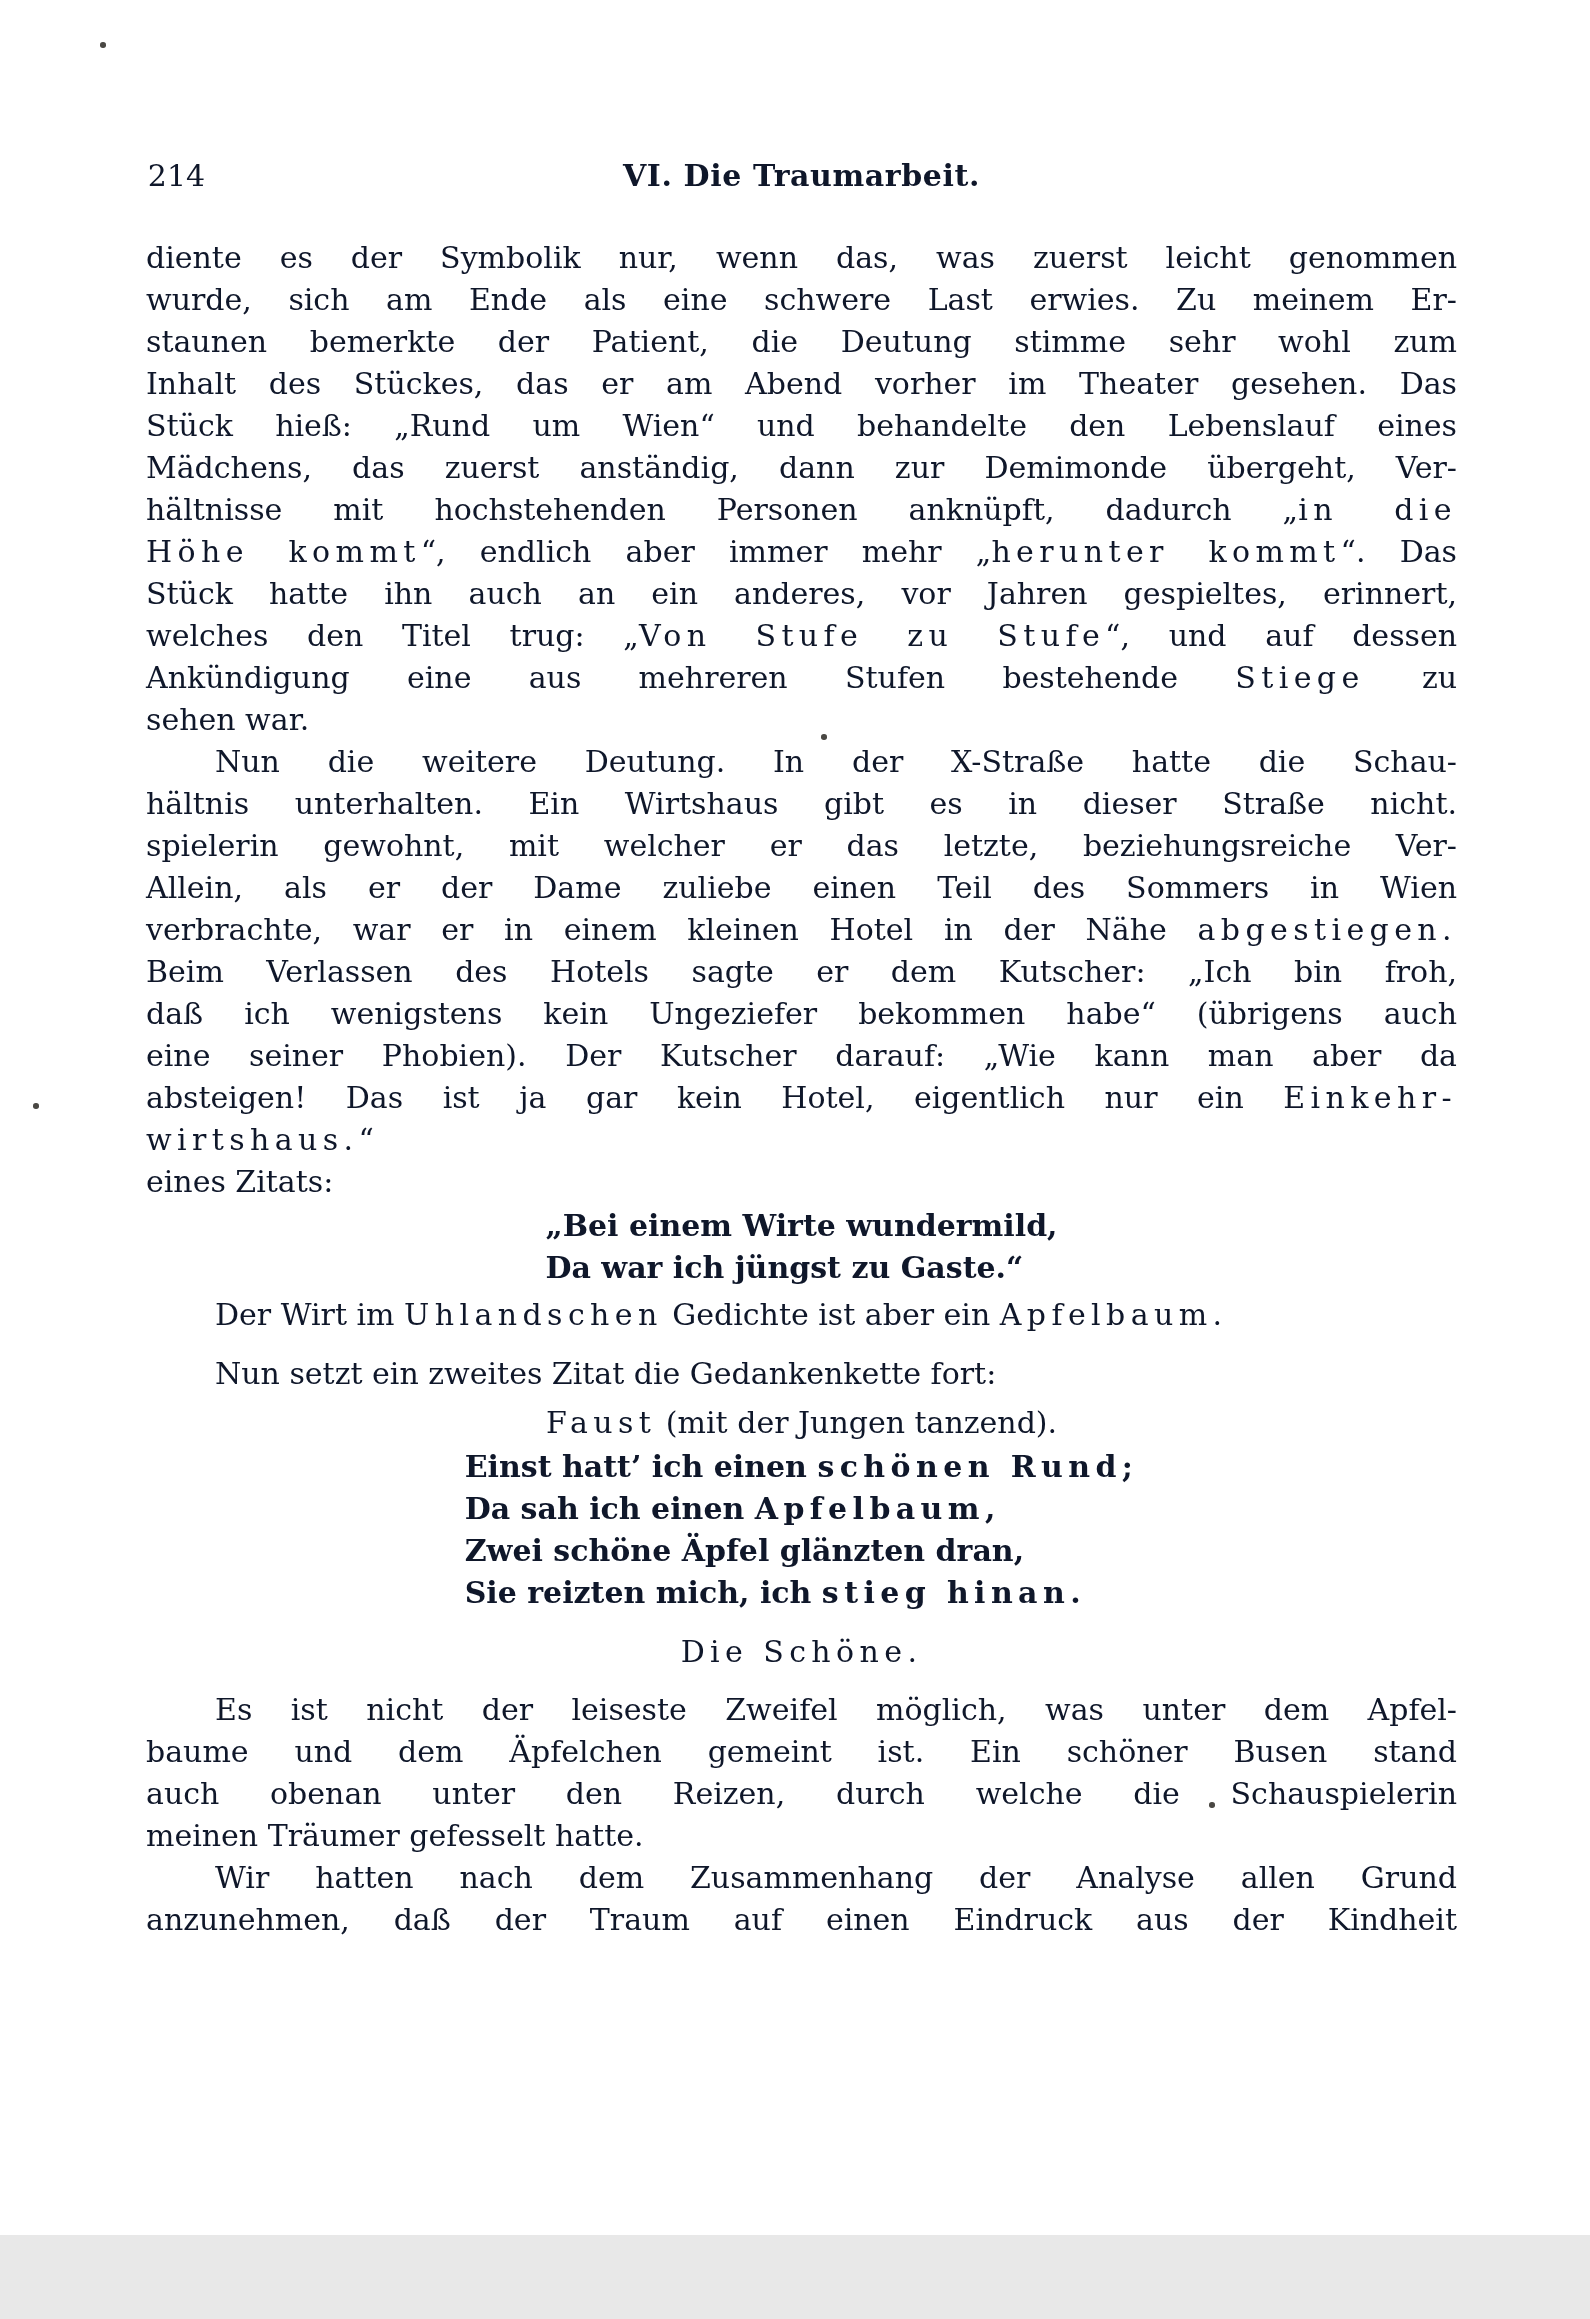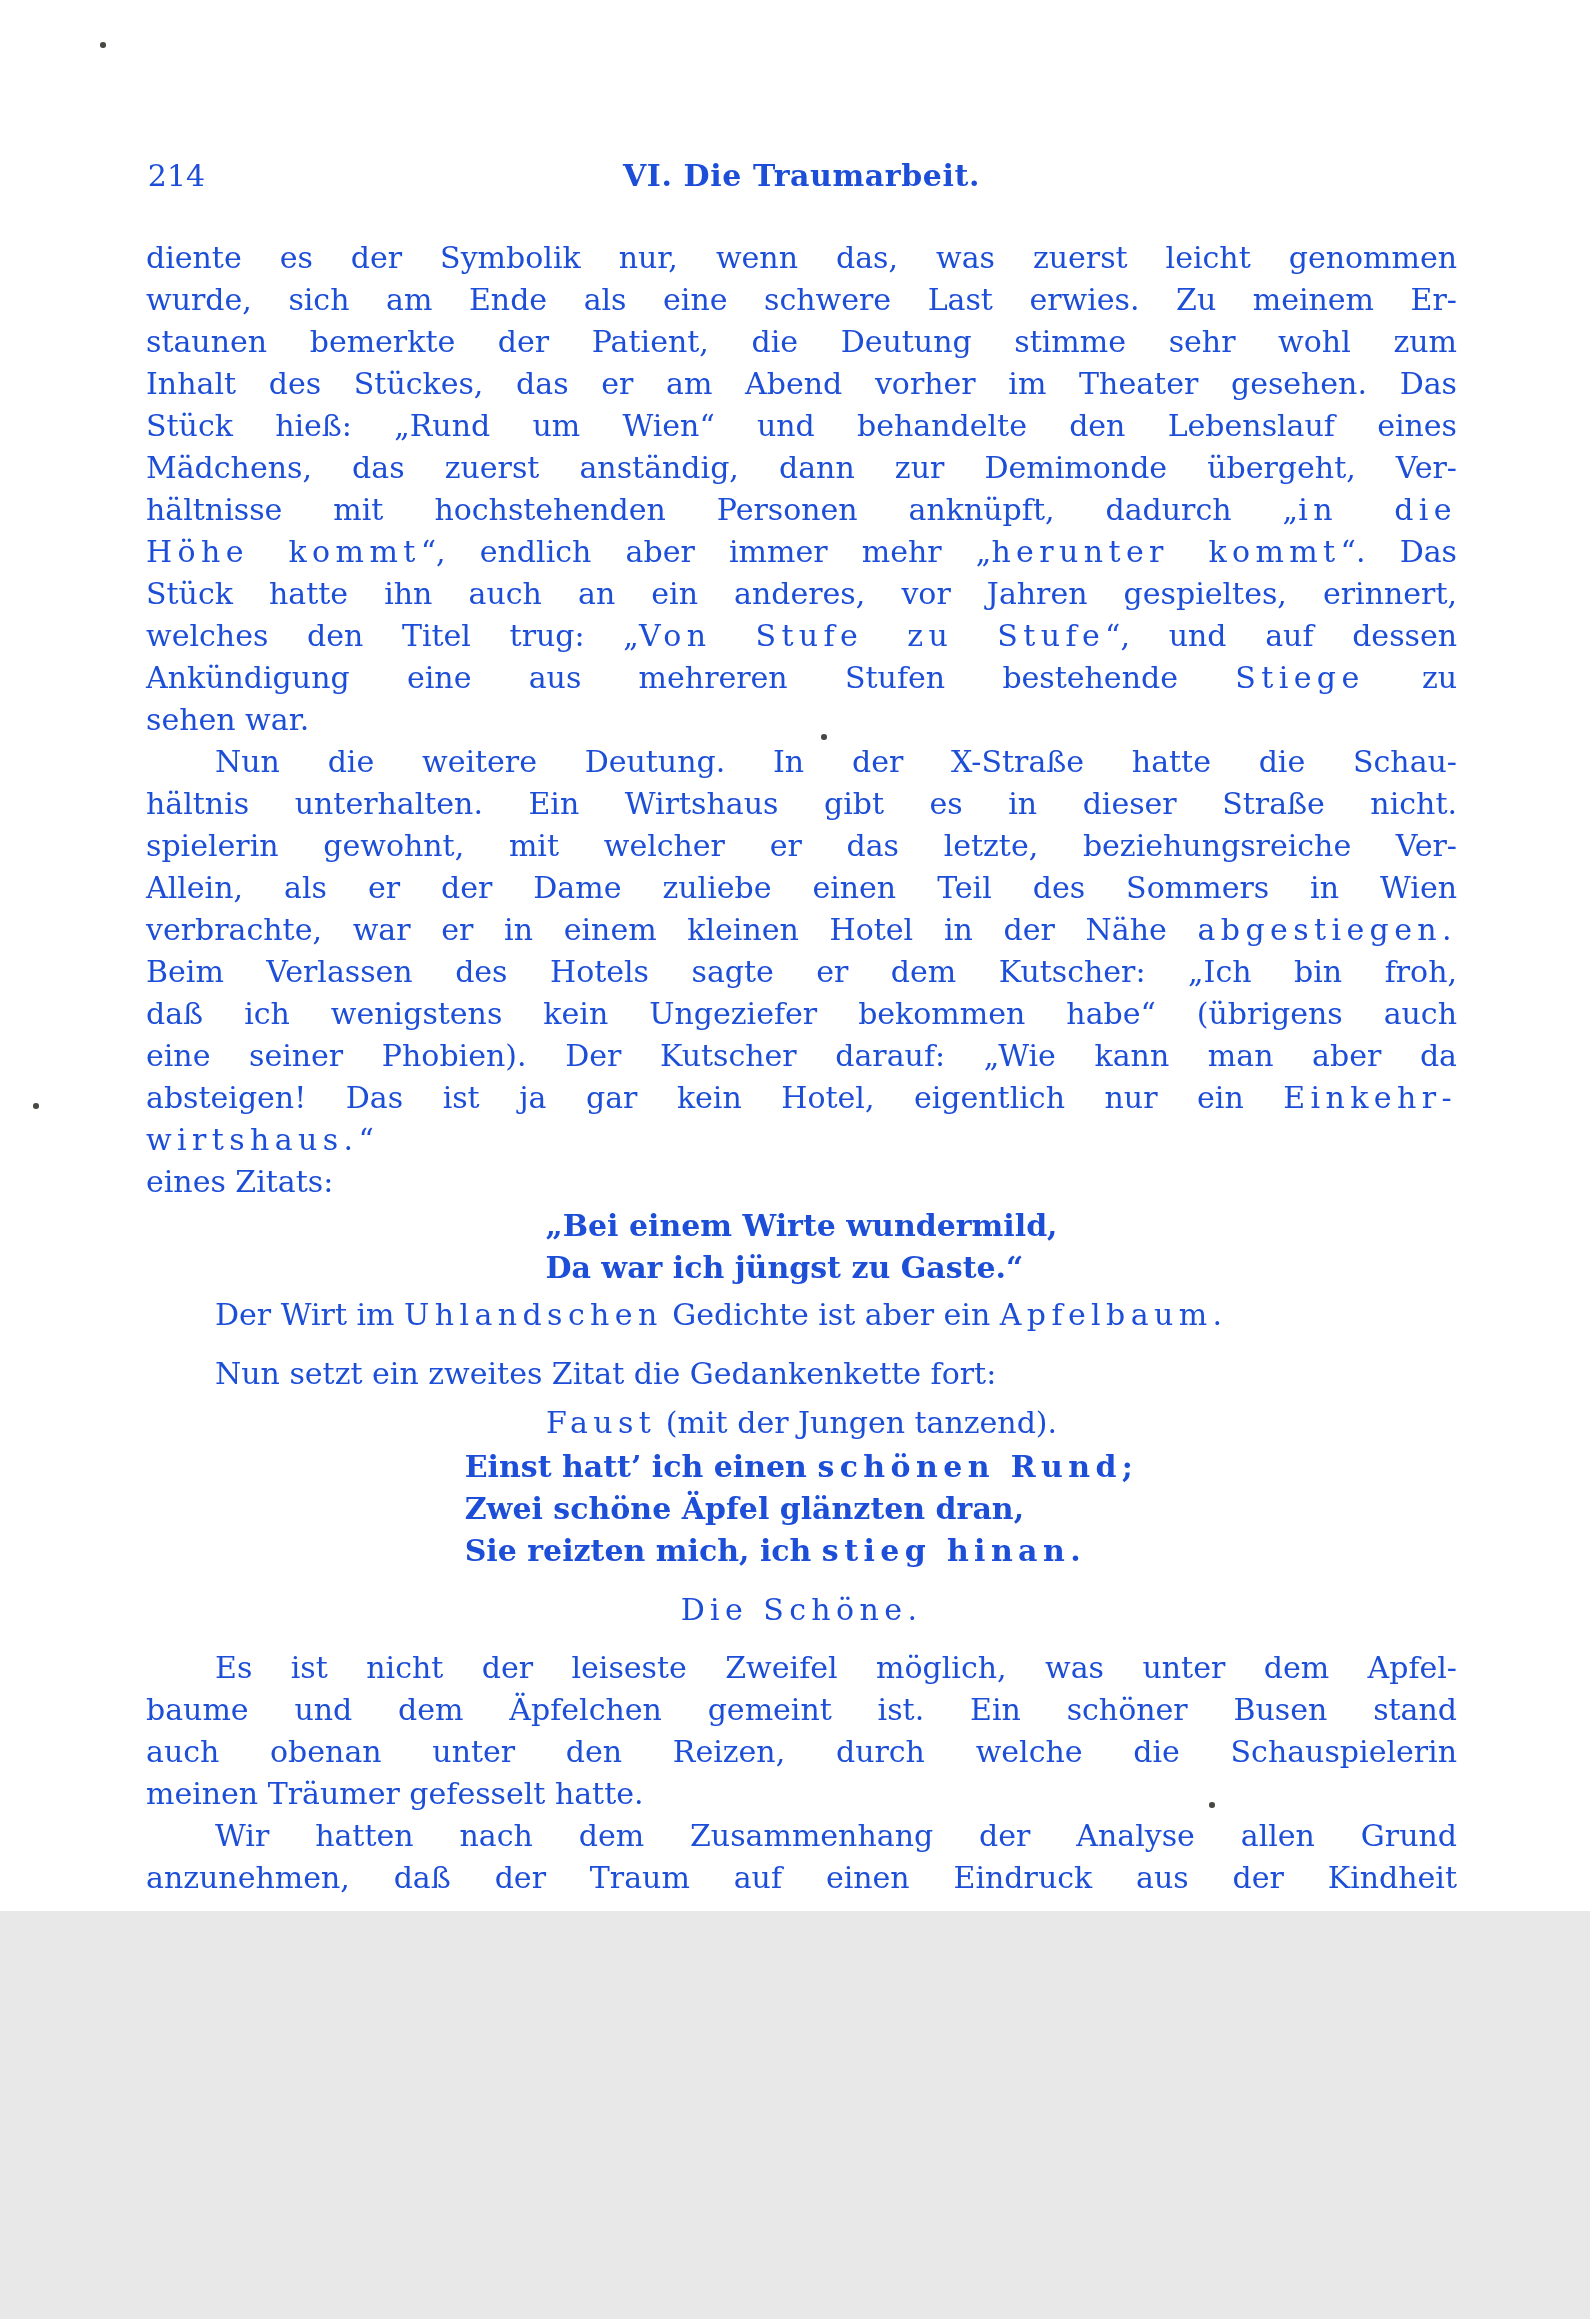--- a/index.html
+++ b/index.html
@@ -1,21 +1,21 @@
 <!DOCTYPE html>
 <html lang="de" style="font-size:14.8px"><head>
 <meta charset="utf-8">
 <title>Scanned book page</title>
 <style>
   html,body { margin:0; padding:0; background:#e8e8e8; }
   .page {
     position:relative;
-    width:1590px; height:1911px;
+    width:1590px; height:2235px;
     background:#ffffff;
-    color:#1d4ed8;
+    color:#0f172a;
     font-family:"DejaVu Serif","Liberation Serif",serif;
     overflow:hidden;
   }
   .textblock {
     position:absolute;
     left:146px; top:155px;
     width:1311px;
   }
   .pagehead {
     position:relative;
@@ -105,20 +105,21 @@
           <div class="line ind"><span class="seg">Der Wirt im </span><span class="sp">Uhlandschen</span><span class="seg"> Gedichte ist aber ein </span><span class="sp">Apfelbaum.</span></div>
         </div>
         <div class="block para gap">
           <div class="line ind"><span class="seg">Nun setzt ein zweites Zitat die Gedankenkette fort:</span></div>
         </div>
         <div class="block verse_heading">
           <div class="line"><span class="sp">Faust</span><span class="seg"> (mit der Jungen tanzend).</span></div>
         </div>
         <div class="block verse">
           <div class="line"><span class="seg">Einst hatt’ ich einen </span><span class="sp">schönen Rund;</span></div>
+          <div class="line"><span class="seg">Da sah ich einen </span><span class="sp">Apfelbaum,</span></div>
           <div class="line"><span class="seg">Zwei schöne Äpfel glänzten dran,</span></div>
           <div class="line"><span class="seg">Sie reizten mich, ich </span><span class="sp">stieg hinan.</span></div>
         </div>
         <div class="block verse_heading gap">
           <div class="line"><span class="sp">Die Schöne.</span></div>
         </div>
         <div class="block para gap">
           <div class="line just ind"><span class="seg">Es ist nicht der leiseste Zweifel möglich, was unter dem Apfel-</span></div>
           <div class="line just"><span class="seg">baume und dem Äpfelchen gemeint ist. Ein schöner Busen stand</span></div>
           <div class="line just"><span class="seg">auch obenan unter den Reizen, durch welche die Schauspielerin</span></div>

